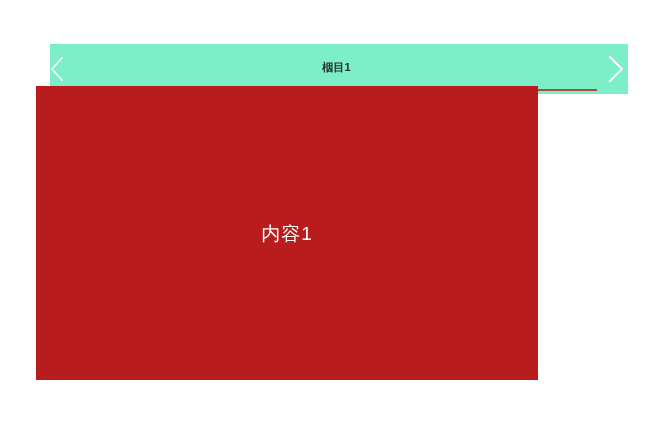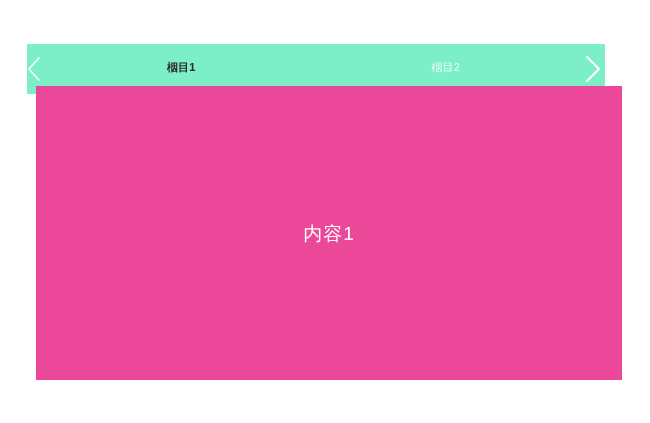--- a/index.html
+++ b/index.html
@@ -17,21 +17,21 @@
   .page {
     position: relative;
     width: 650px;
     height: 423px;
     background: #ffffff;
   }
 
   
   .tabbar {
     position: absolute;
-    left: 27px;
+    left: 50px;
     top: 44px;
     width: 578px;
     height: 50px;
     background: #7ceec8;
     display: flex;
     align-items: stretch;
     box-sizing: border-box;
   }
 
   .arrow {
@@ -102,23 +102,23 @@
   }
   .tab.active .underline {
     display: block;
   }
 
   
   .panel {
     position: absolute;
     left: 36px;
     top: 86px;
-    width: 586px;
+    width: 502px;
     height: 294px;
-    background: #ec4899;
+    background: #b91c1c;
     display: flex;
     align-items: center;
     justify-content: center;
   }
   .panel-label {
     color: #ffffff;
     font-size: 19px;
     line-height: 1;
     letter-spacing: 1px;
     user-select: none;
@@ -139,24 +139,20 @@
       </span>
     </div>
 
     <div class="tabs">
 
       <div class="tab active">
         <span>栶目1</span>
         <span class="underline"></span>
       </div>
 
-      <div class="tab">
-        <span>栶目2</span>
-
-      </div>
 
 
     </div>
 
     <div class="arrow right">
       <span>
         <svg viewBox="0 0 24 32" fill="none" xmlns="http://www.w3.org/2000/svg" aria-hidden="true">
           <path d="M7 4 L19 16 L7 28" stroke="#ffffff" stroke-width="2" stroke-linecap="square" stroke-linejoin="miter" fill="none"></path>
         </svg>
       </span>

